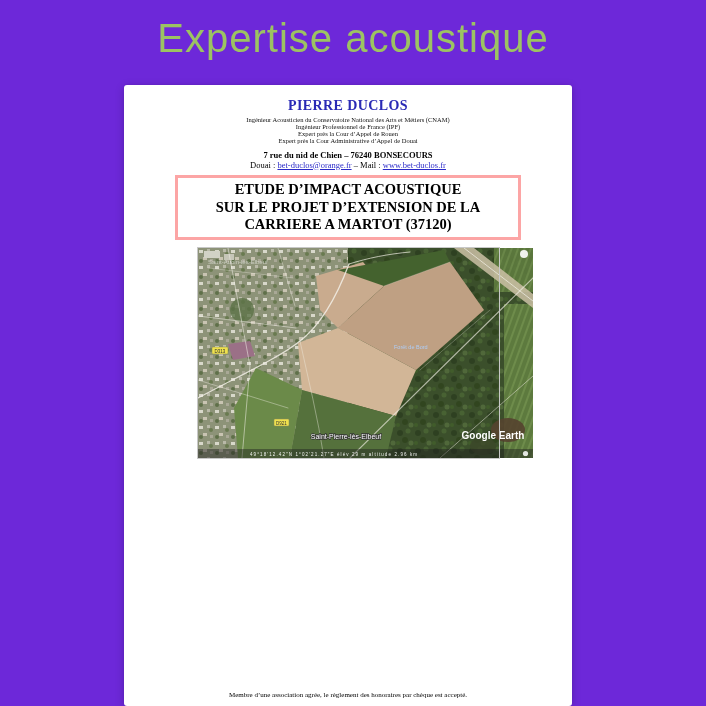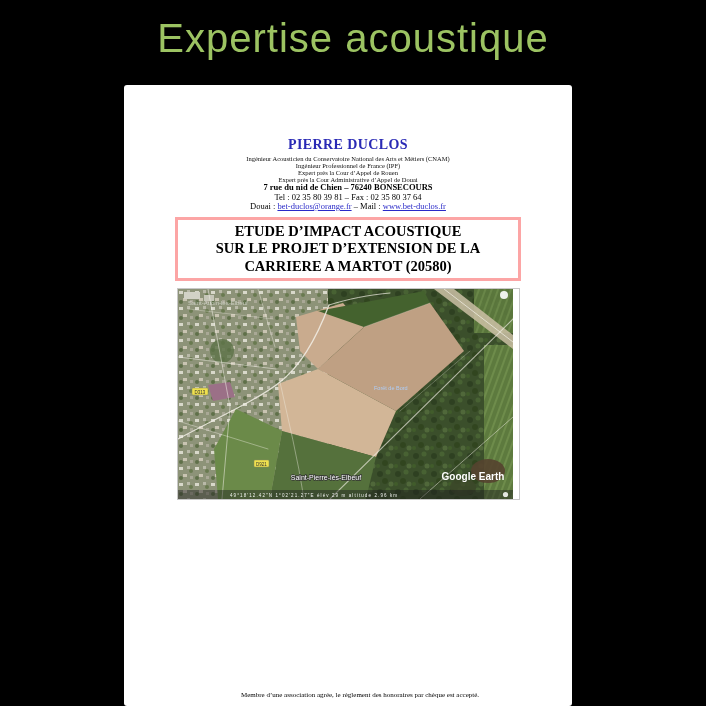--- a/index.html
+++ b/index.html
@@ -1,34 +1,34 @@
 <!DOCTYPE html>
 <html><head>
 <meta charset="utf-8">
 <style>
   html,body{margin:0;padding:0;background:#ffffff;}
-  .canvas{position:relative;width:706px;height:706px;background:#000000;overflow:hidden;
+  .canvas{position:relative;width:706px;height:706px;background:#6d28d9;overflow:hidden;
           font-family:"Liberation Sans",sans-serif;}
   .main-title{position:absolute;top:16px;left:0;width:100%;text-align:center;
               font-size:40px;font-weight:400;letter-spacing:1px;color:#9cc362;}
   .sheet{position:absolute;left:124px;top:85px;width:448px;height:621px;background:#ffffff;
          border-radius:3px;box-shadow:0 2px 10px rgba(0,0,0,0.20),0 0 2px rgba(0,0,0,0.08);
          font-family:"Liberation Serif",serif;color:#000;}
   .letterhead{text-align:center;padding-top:13px;}
-  .lh-name{font-size:14px;font-weight:bold;color:#2a2ab5;letter-spacing:0.4px;margin-top:39px;}
+  .lh-name{font-size:14px;font-weight:bold;color:#2a2ab5;letter-spacing:0.4px;}
   .lh-titles{margin-top:2px;}
   .lh-titles div{font-size:6.5px;line-height:7px;color:#111;}
-  .lh-contact{margin-top:0;font-size:8.5px;line-height:9.5px;}
+  .lh-contact{margin-top:7px;font-size:8.5px;line-height:9.5px;}
   .lh-addr{font-weight:bold;}
   .lh-link{color:#2a2ac8;text-decoration:underline;cursor:pointer;}
   .title-box{width:332px;margin:5px auto 0;border:3px solid #fca5a5;text-align:center;
              font-weight:bold;font-size:14.5px;line-height:17.5px;padding:3px 4px;}
-  .map-wrap{width:341px;height:210px;margin:8px auto 0;outline:1px solid #c8c8c8;text-align:center;}
+  .map-wrap{width:301px;height:210px;margin:8px auto 0;outline:1px solid #c8c8c8;text-align:center;}
   .map-wrap svg{display:block;}
-  .doc-footer{position:absolute;bottom:6px;left:12px;width:100%;text-align:center;
+  .doc-footer{position:absolute;bottom:6px;left:0;width:100%;text-align:center;
               font-size:7px;line-height:9px;color:#000;}
 </style>
 </head>
 <body>
 
 <div class="canvas">
 
   <div class="main-title">Expertise acoustique</div>
 
   <div class="sheet">
@@ -36,29 +36,28 @@
     <div class="letterhead">
       <div class="lh-name">PIERRE DUCLOS</div>
       <div class="lh-titles">
         <div>Ingénieur Acousticien du Conservatoire National des Arts et Métiers (CNAM)</div>
         <div>Ingénieur Professionnel de France (IPF)</div>
         <div>Expert près la Cour d’Appel de Rouen</div>
         <div>Expert près la Cour Administrative d’Appel de Douai</div>
       </div>
       <div class="lh-contact">
         <div class="lh-addr">7 rue du nid de Chien – 76240 BONSECOURS</div>
-        <div>Tel : 02 35 80 39 81 – Fax : 02 35 80 37 64</div>
         <div><span>Douai : </span><a class="lh-link">bet-duclos@orange.fr</a><span> – Mail : </span><a class="lh-link">www.bet-duclos.fr</a></div>
       </div>
     </div>
 
     <div class="title-box">
       <div>ETUDE D’IMPACT ACOUSTIQUE</div>
       <div>SUR LE PROJET D’EXTENSION DE LA</div>
-      <div>CARRIERE A MARTOT (20580)</div>
+      <div>CARRIERE A MARTOT (37120)</div>
     </div>
 
     <div class="map-wrap">
       <svg width="335" height="210" viewBox="0 0 335 210" xmlns="http://www.w3.org/2000/svg">
         <defs>
           <pattern id="urban" width="16" height="16" patternUnits="userSpaceOnUse">
             <rect width="16" height="16" fill="#8d9378"></rect>
             <rect x="1" y="2" width="4" height="3" fill="#d8d8ca"></rect>
             <rect x="9" y="1" width="3" height="3" fill="#b9b9a8"></rect>
             <rect x="5" y="9" width="4" height="3" fill="#c9c4b2"></rect>

